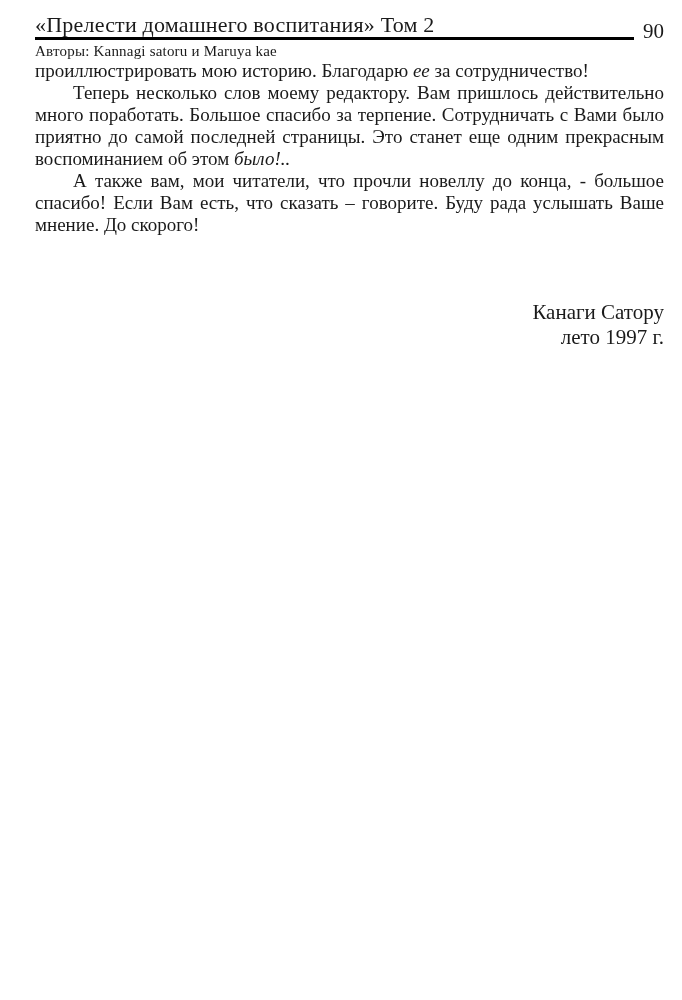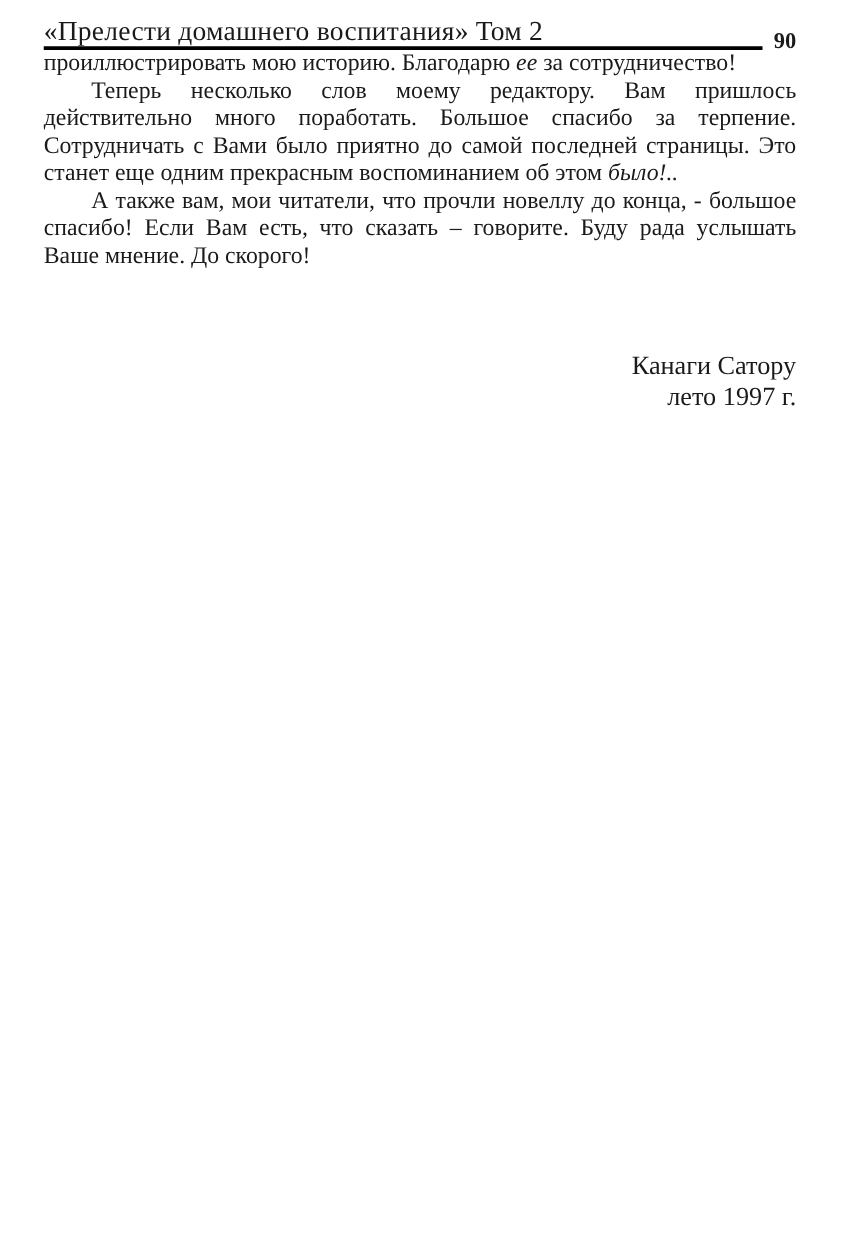--- a/index.html
+++ b/index.html
@@ -8,21 +8,21 @@
     background: #ffffff;
   }
   .page {
     position: relative;
     width: 682px;
     height: 1000px;
     box-sizing: border-box;
     background: #ffffff;
     color: #1a1a1a;
     font-family: "Liberation Serif", "DejaVu Serif", serif;
-    padding: 13px 45px 0 35px;
+    padding: 13px 18px 0 35px;
     overflow: hidden;
   }
 
   
   .header-row {
     display: flex;
     align-items: flex-end;
   }
   .title-wrap {
     flex: 1;
@@ -32,24 +32,24 @@
   }
   .book-title {
     margin: 0;
     font-size: 22px;
     font-weight: normal;
     line-height: 1.05;
     white-space: nowrap;
     letter-spacing: 0.2px;
   }
   .page-number {
-    font-size: 18px;
+    font-size: 21px;
     line-height: 0.82;
     padding-left: 9px;
-    font-weight: bold;
+    font-weight: normal;
   }
   .authors {
     font-size: 15px;
     line-height: 1.1;
     margin-top: 3px;
     letter-spacing: 0.2px;
   }
 
   
   .content {
@@ -80,20 +80,21 @@
 
 <div class="page">
 
   <header>
     <div class="header-row">
       <div class="title-wrap">
         <h1 class="book-title">«Прелести домашнего воспитания» Том 2</h1>
       </div>
       <div class="page-number">90</div>
     </div>
+    <div class="authors">Авторы: Kannagi satoru и Maruya kae</div>
   </header>
 
   <main>
     <div class="content">
         <p><span>проиллюстрировать мою историю. Благодарю </span><i>ее</i><span> за сотрудничество!</span></p>
         <p class="indent"><span>Теперь несколько слов моему редактору. Вам пришлось действительно много поработать. Большое спасибо за терпение. Сотрудничать с Вами было приятно до самой последней страницы. Это станет еще одним прекрасным воспоминанием об этом </span><i>было!..</i></p>
         <p class="indent"><span>А также вам, мои читатели, что прочли новеллу до конца, - большое спасибо! Если Вам есть, что сказать – говорите. Буду рада услышать Ваше мнение. До скорого!</span></p>
       </div>
 
     <div class="signature">

